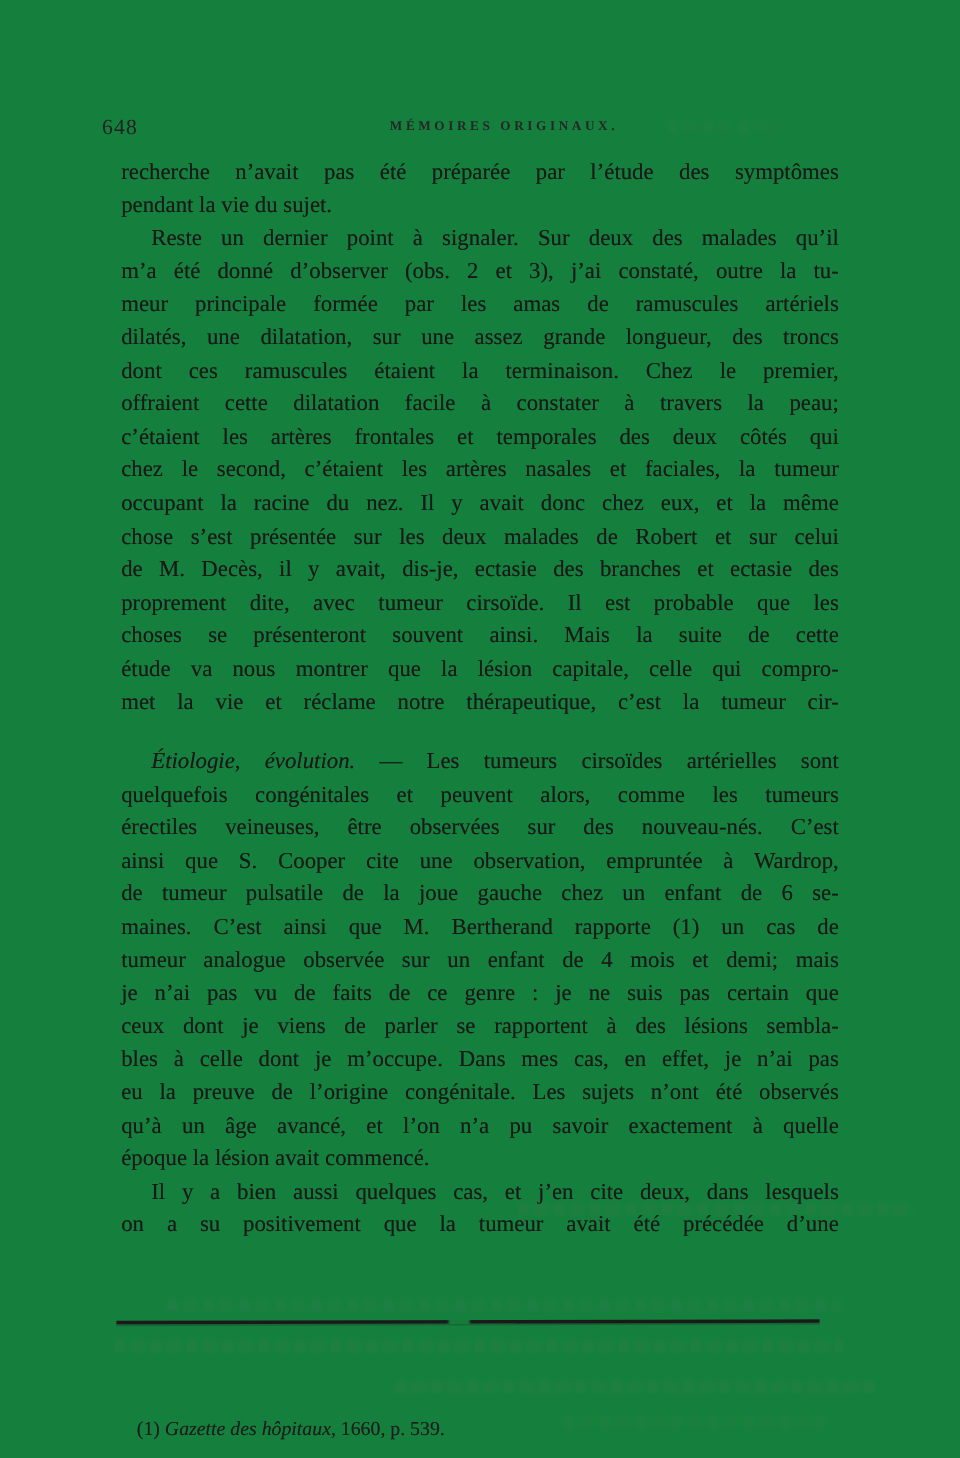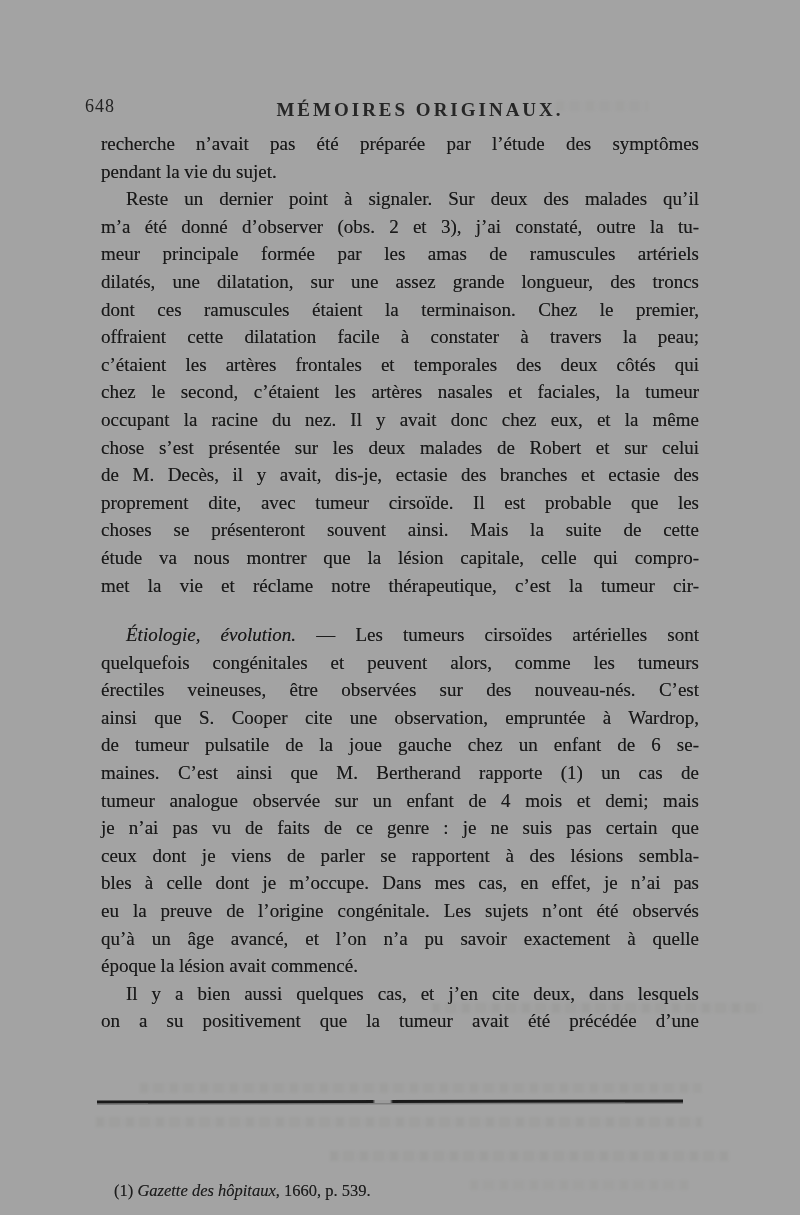--- a/index.html
+++ b/index.html
@@ -4,21 +4,21 @@
 <style>
   html, body {
     margin: 0;
     padding: 0;
     background: #ffffff;
   }
   .page {
     position: relative;
     width: 800px;
     height: 1215px;
-    background: #a3a3a3;
+    background: #15803d;
     overflow: hidden;
     font-family: "Liberation Serif", "DejaVu Serif", serif;
     color: #1c1c1c;
   }
   
   .header {
     position: absolute;
     top: 96px;
     left: 0;
     width: 800px;
@@ -31,21 +31,21 @@
     font-size: 18px;
     letter-spacing: 1px;
     color: #222;
   }
   .running-title {
     position: absolute;
     left: 180px;
     width: 480px;
     top: 3px;
     text-align: center;
-    font-size: 19px;
+    font-size: 11px;
     font-weight: bold;
     letter-spacing: 3px;
     color: #262626;
     white-space: nowrap;
   }
   
   .body-text {
     position: absolute;
     left: 101px;
     top: 130px;

